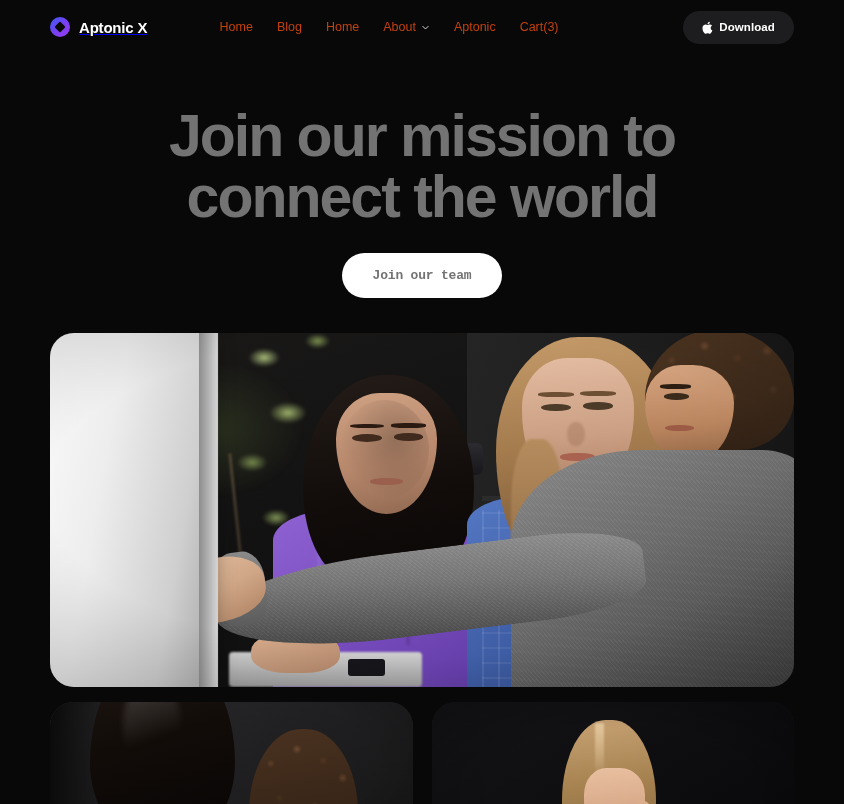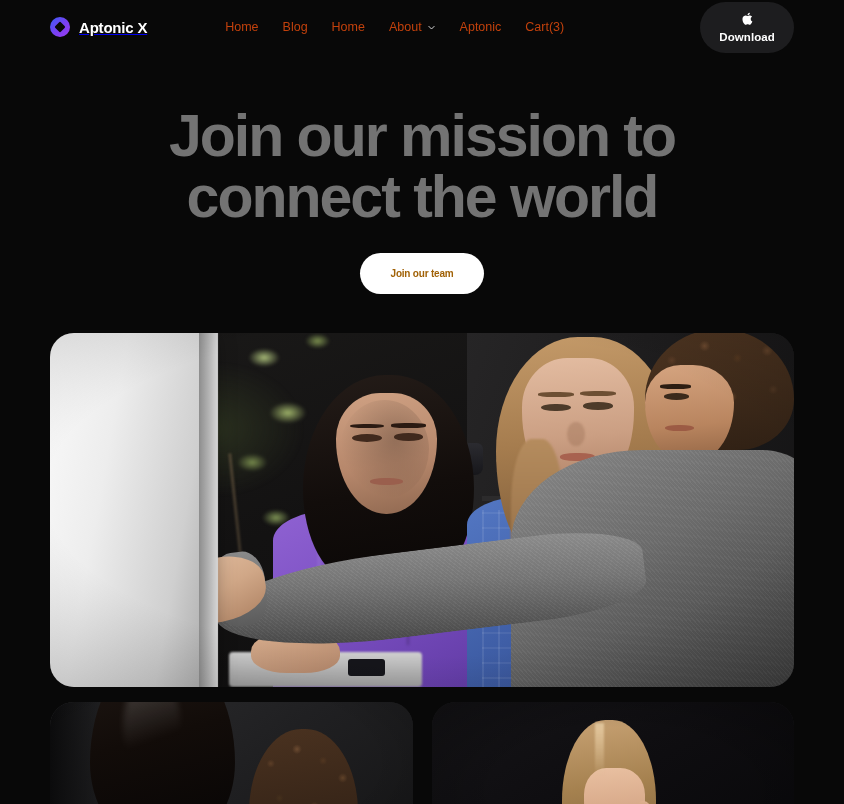--- a/index.html
+++ b/index.html
@@ -42,40 +42,40 @@
     color:#c2410c; font-size:12.5px; font-weight:normal;
     text-decoration:none; white-space:nowrap;
     display:flex; align-items:center; gap:5px; cursor:pointer;
   }
   .chev { display:block; width:9px; height:9px; }
 
   .dl-btn {
     margin-left:auto;
     display:flex; align-items:center; gap:6px;
     background:#1d1d1f; border:none; border-radius:999px;
-    padding:10px 19px; cursor:pointer; white-space:nowrap;flex-direction:column;
+    padding:10px 19px; cursor:pointer; white-space:nowrap;
   }
   .dl-btn .lbl { color:#fff; font-size:11.5px; font-weight:bold; letter-spacing:.1px; }
   .apple-ico { width:11px; height:13px; display:block; }
 
   
   .hero-title {
     position:absolute; top:106px; left:0; right:0;
     text-align:center; color:#737373;
     font-size:59px; line-height:61px;
     font-weight:bold; letter-spacing:-2.0px;
     padding:0 60px;
   }
   .cta-wrap { position:absolute; top:253px; left:0; right:0; text-align:center; }
   .cta-btn {
-    display:inline-block; background:#ffffff; color:#a16207;
+    display:inline-block; background:#ffffff; color:#737373;
     border:none; border-radius:999px;
-    padding:15px 31px; font-size:10px; font-weight:bold;
+    padding:15px 31px; font-size:13px; font-weight:bold;
     letter-spacing:-.2px; cursor:pointer;
-    font-family:Liberation Sans, sans-serif;
+    font-family:Liberation Mono, monospace;
   }
 
   
   .gallery { position:absolute; left:50px; top:333px; width:744px; }
   .shot {
     position:relative; border-radius:24px; overflow:hidden;
     background:#1a1a1c;
   }
   .shot-hero { height:354px; width:744px; }
   .row2 { display:flex; gap:19px; margin-top:15px; }

